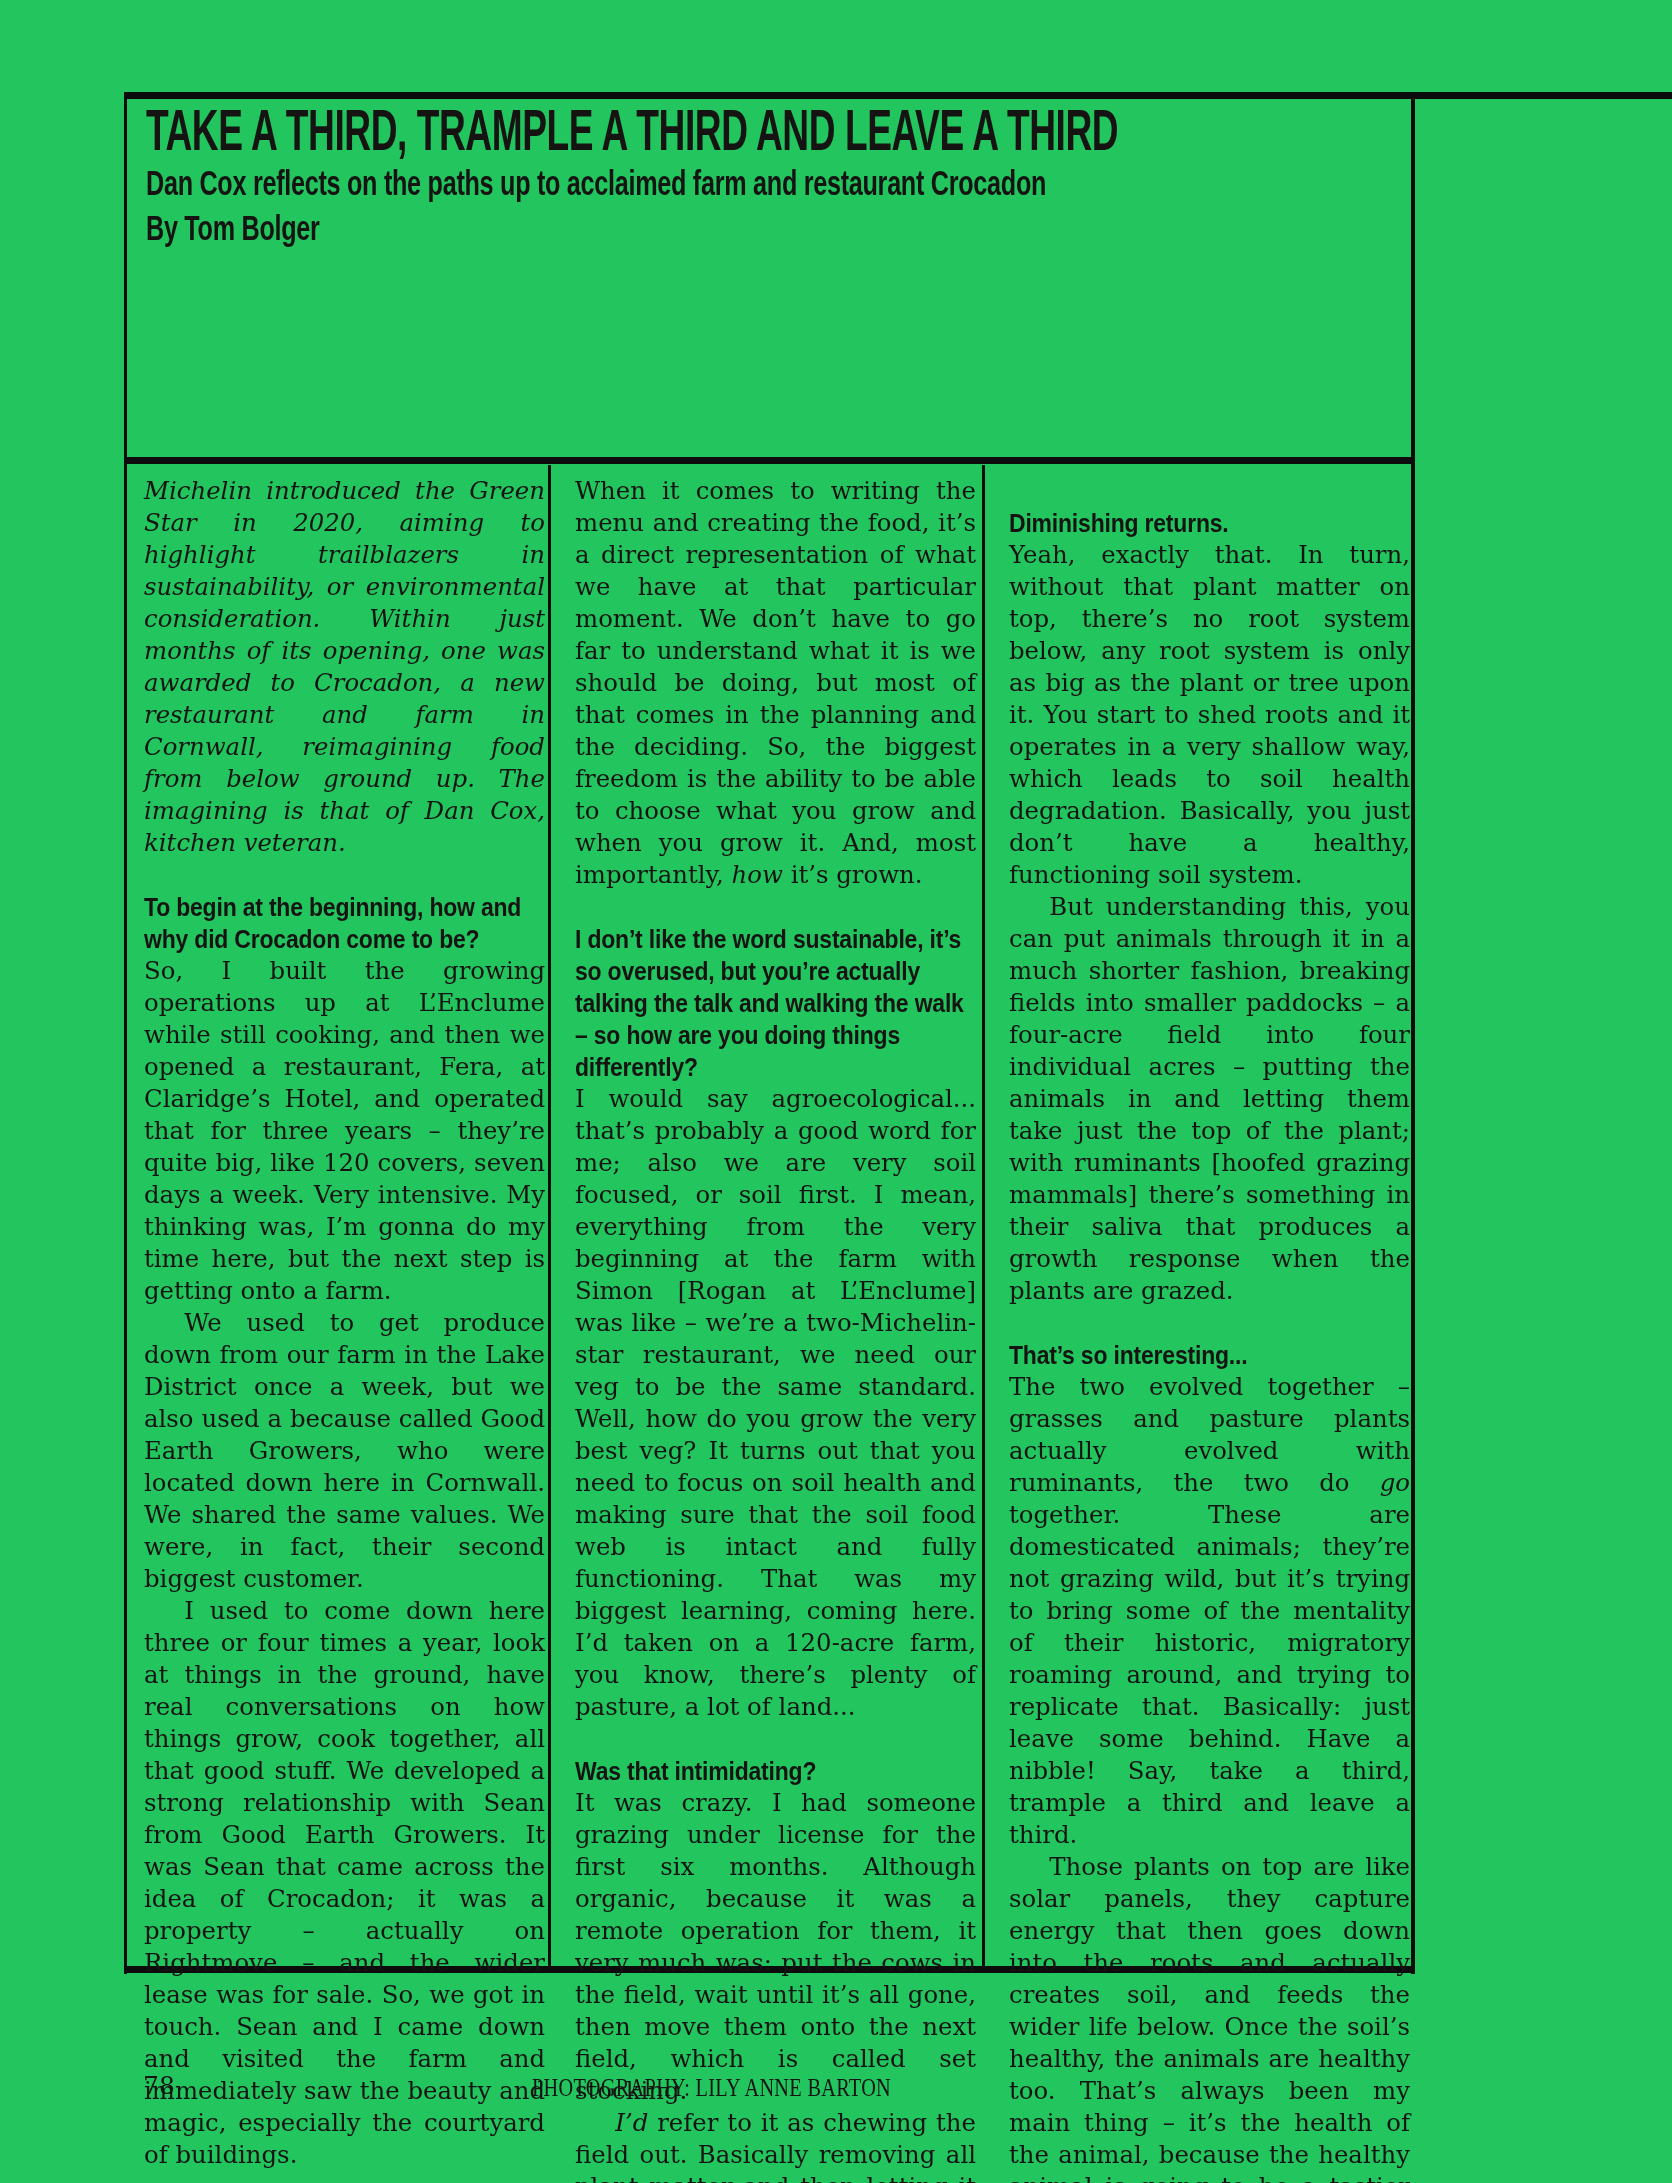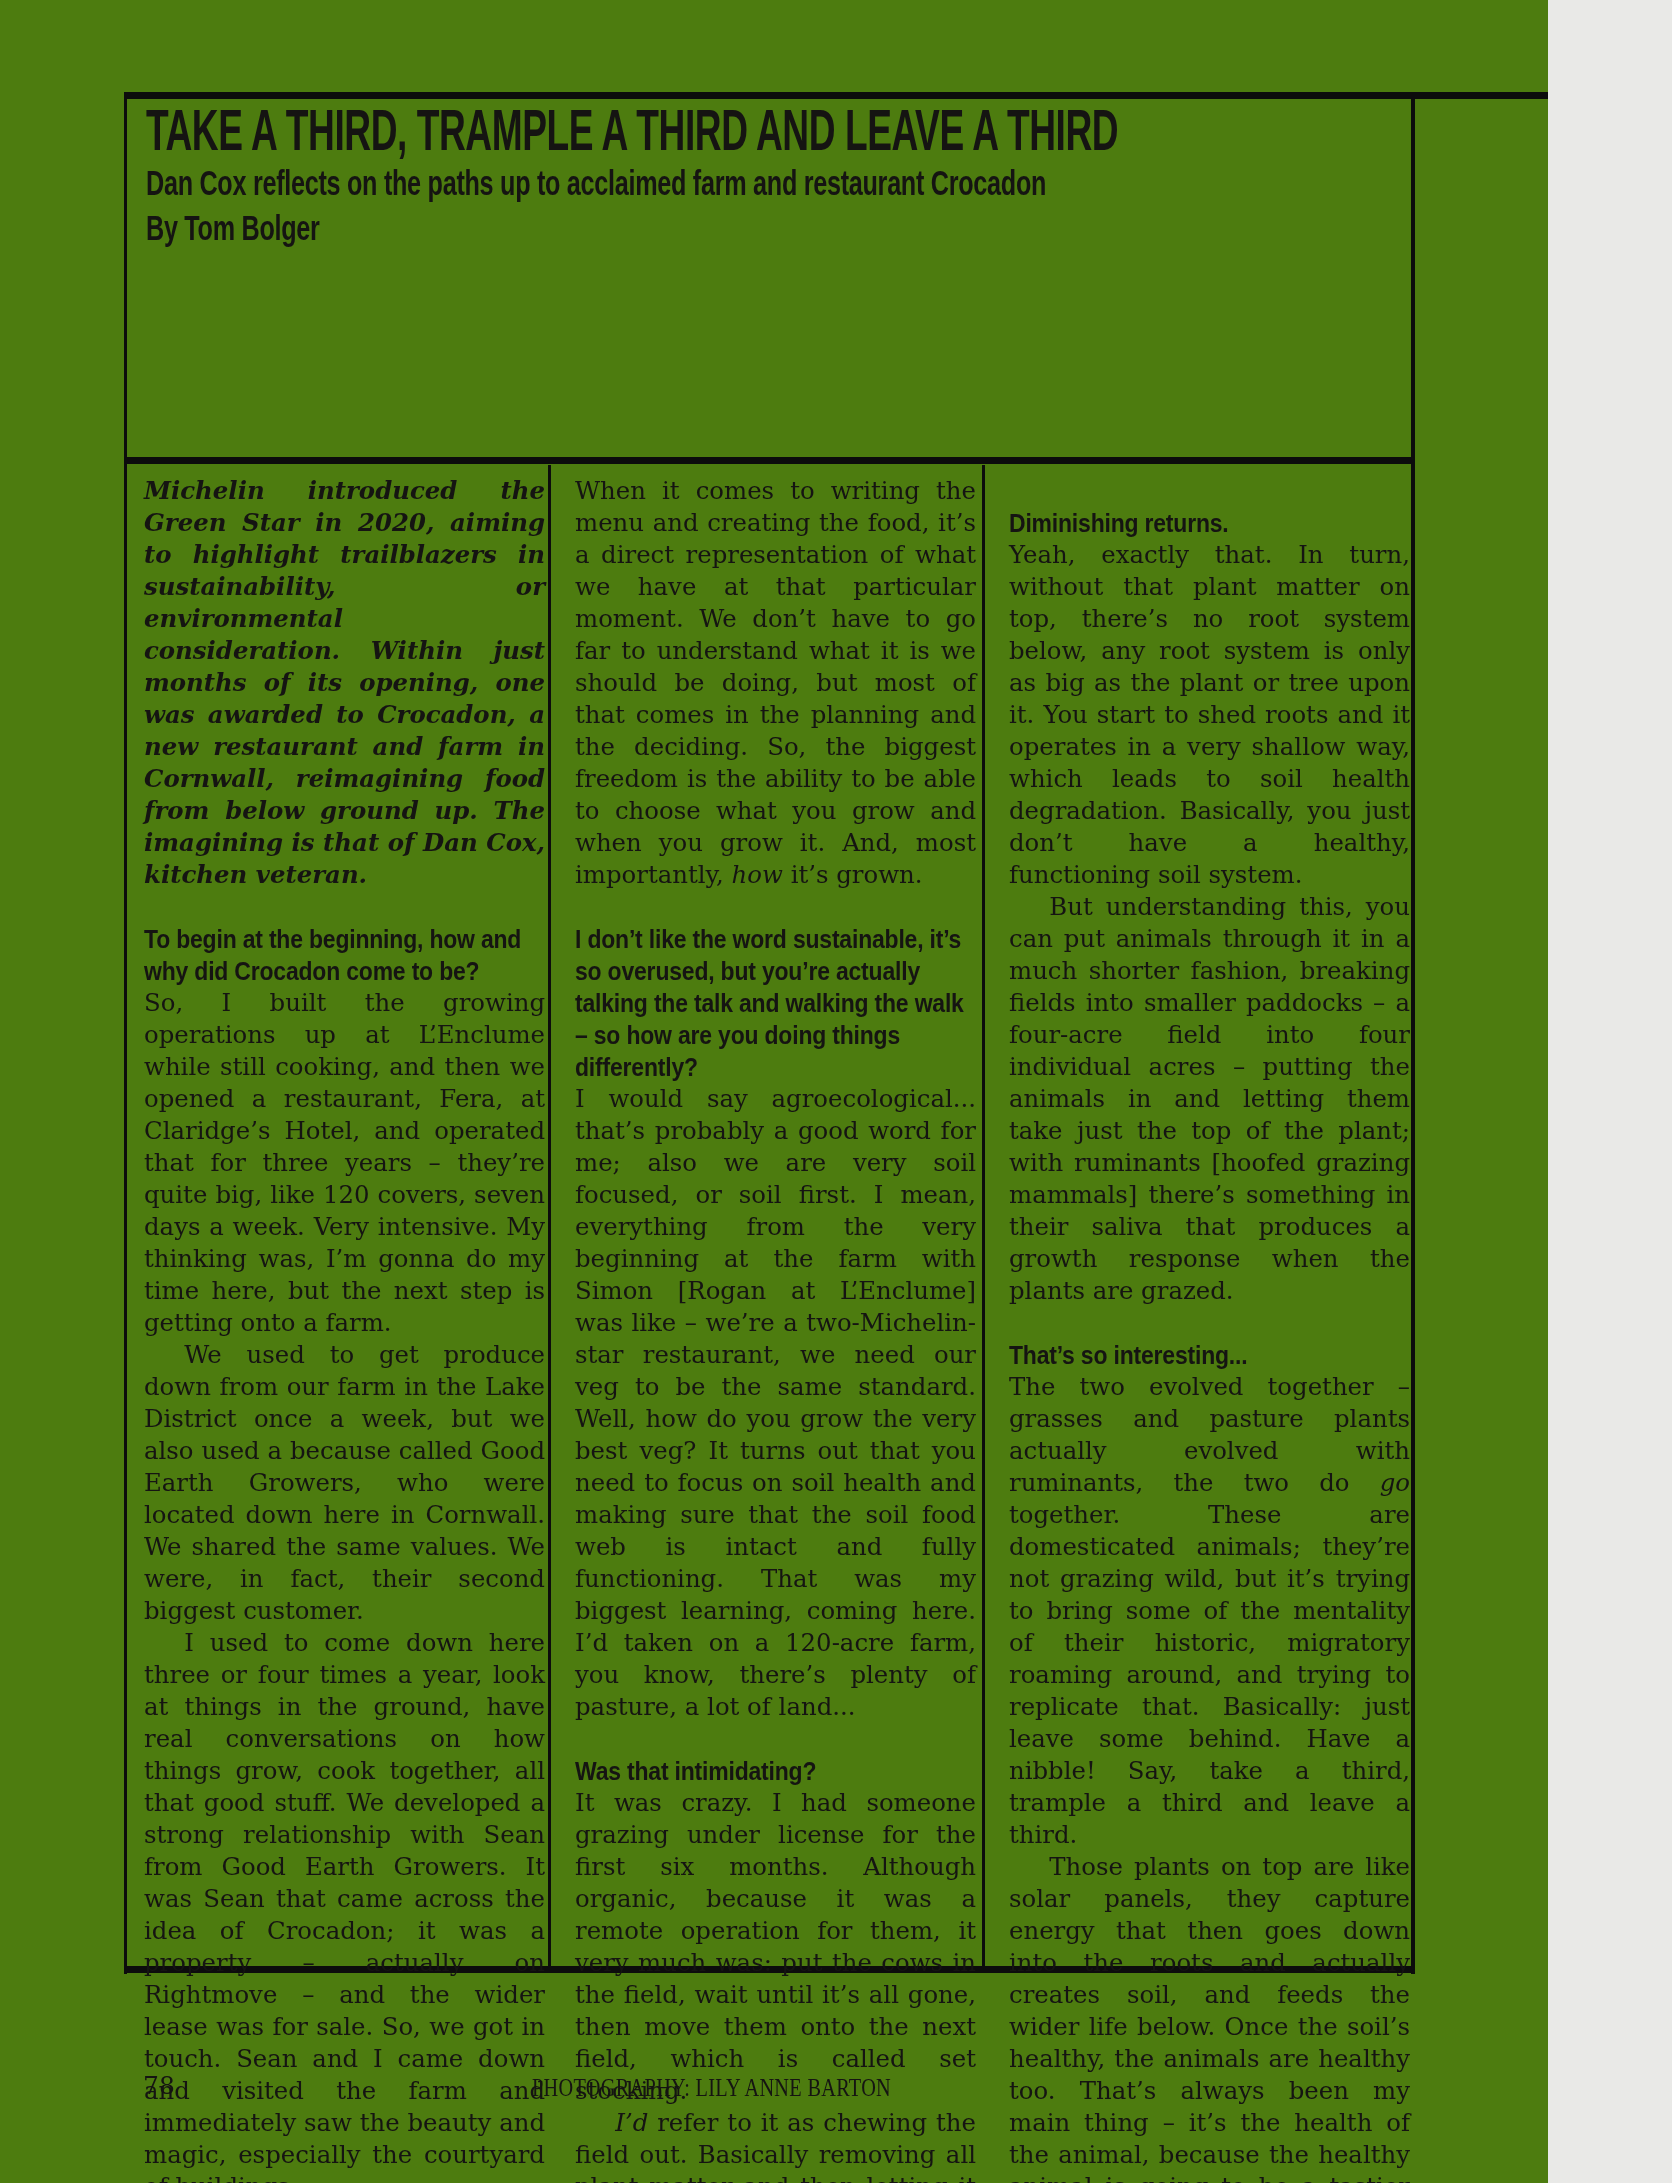--- a/index.html
+++ b/index.html
@@ -1,19 +1,19 @@
 <!DOCTYPE html>
 <html style="font-size:11.7px"><head>
 <meta charset="utf-8">
 <style>
   html,body{margin:0;padding:0;background:#e9e9e7;}
   .page{
     position:relative;
-    width:1548px;height:2183px;
-    background:#4d7c0f;
+    width:1672px;height:2183px;
+    background:#22c55e;
     overflow:hidden;
     font-family:"DejaVu Serif","Liberation Serif",serif;
     color:#151412;
   }
   
   .rule{position:absolute;background:#0c0c0c;}
   .top-rule{left:124px;right:0;top:92px;height:6.6px;}
   .separator-rule{left:124px;top:457px;width:1291px;height:7.3px;}
   .bottom-rule{left:124px;top:1966px;width:1291px;height:7.3px;}
   .frame-left{left:124px;top:92px;width:2.9px;height:1882px;}
@@ -41,21 +41,21 @@
   
   .column{
     position:absolute;top:475px;width:401px;
     font-size:24.4px;line-height:32px;
     text-align:justify;
   }
   .col-0{left:144px;}
   .col-1{left:575px;}
   .col-2{left:1009px;}
   .block{margin:0;}
-  .block.intro{font-style:italic;font-weight:bold;}
+  .block.intro{font-style:italic;}
   .block.heading{
     font-family:"Liberation Sans","DejaVu Sans",sans-serif;
     font-weight:bold;font-size:25.5px;line-height:32px;
     letter-spacing:-0.2px;text-align:left;
     transform:scaleX(0.9);transform-origin:0 0;width:111%;
     margin-top:32px;
   }
   .block.para.indent{text-indent:1.65em;}
 
   

